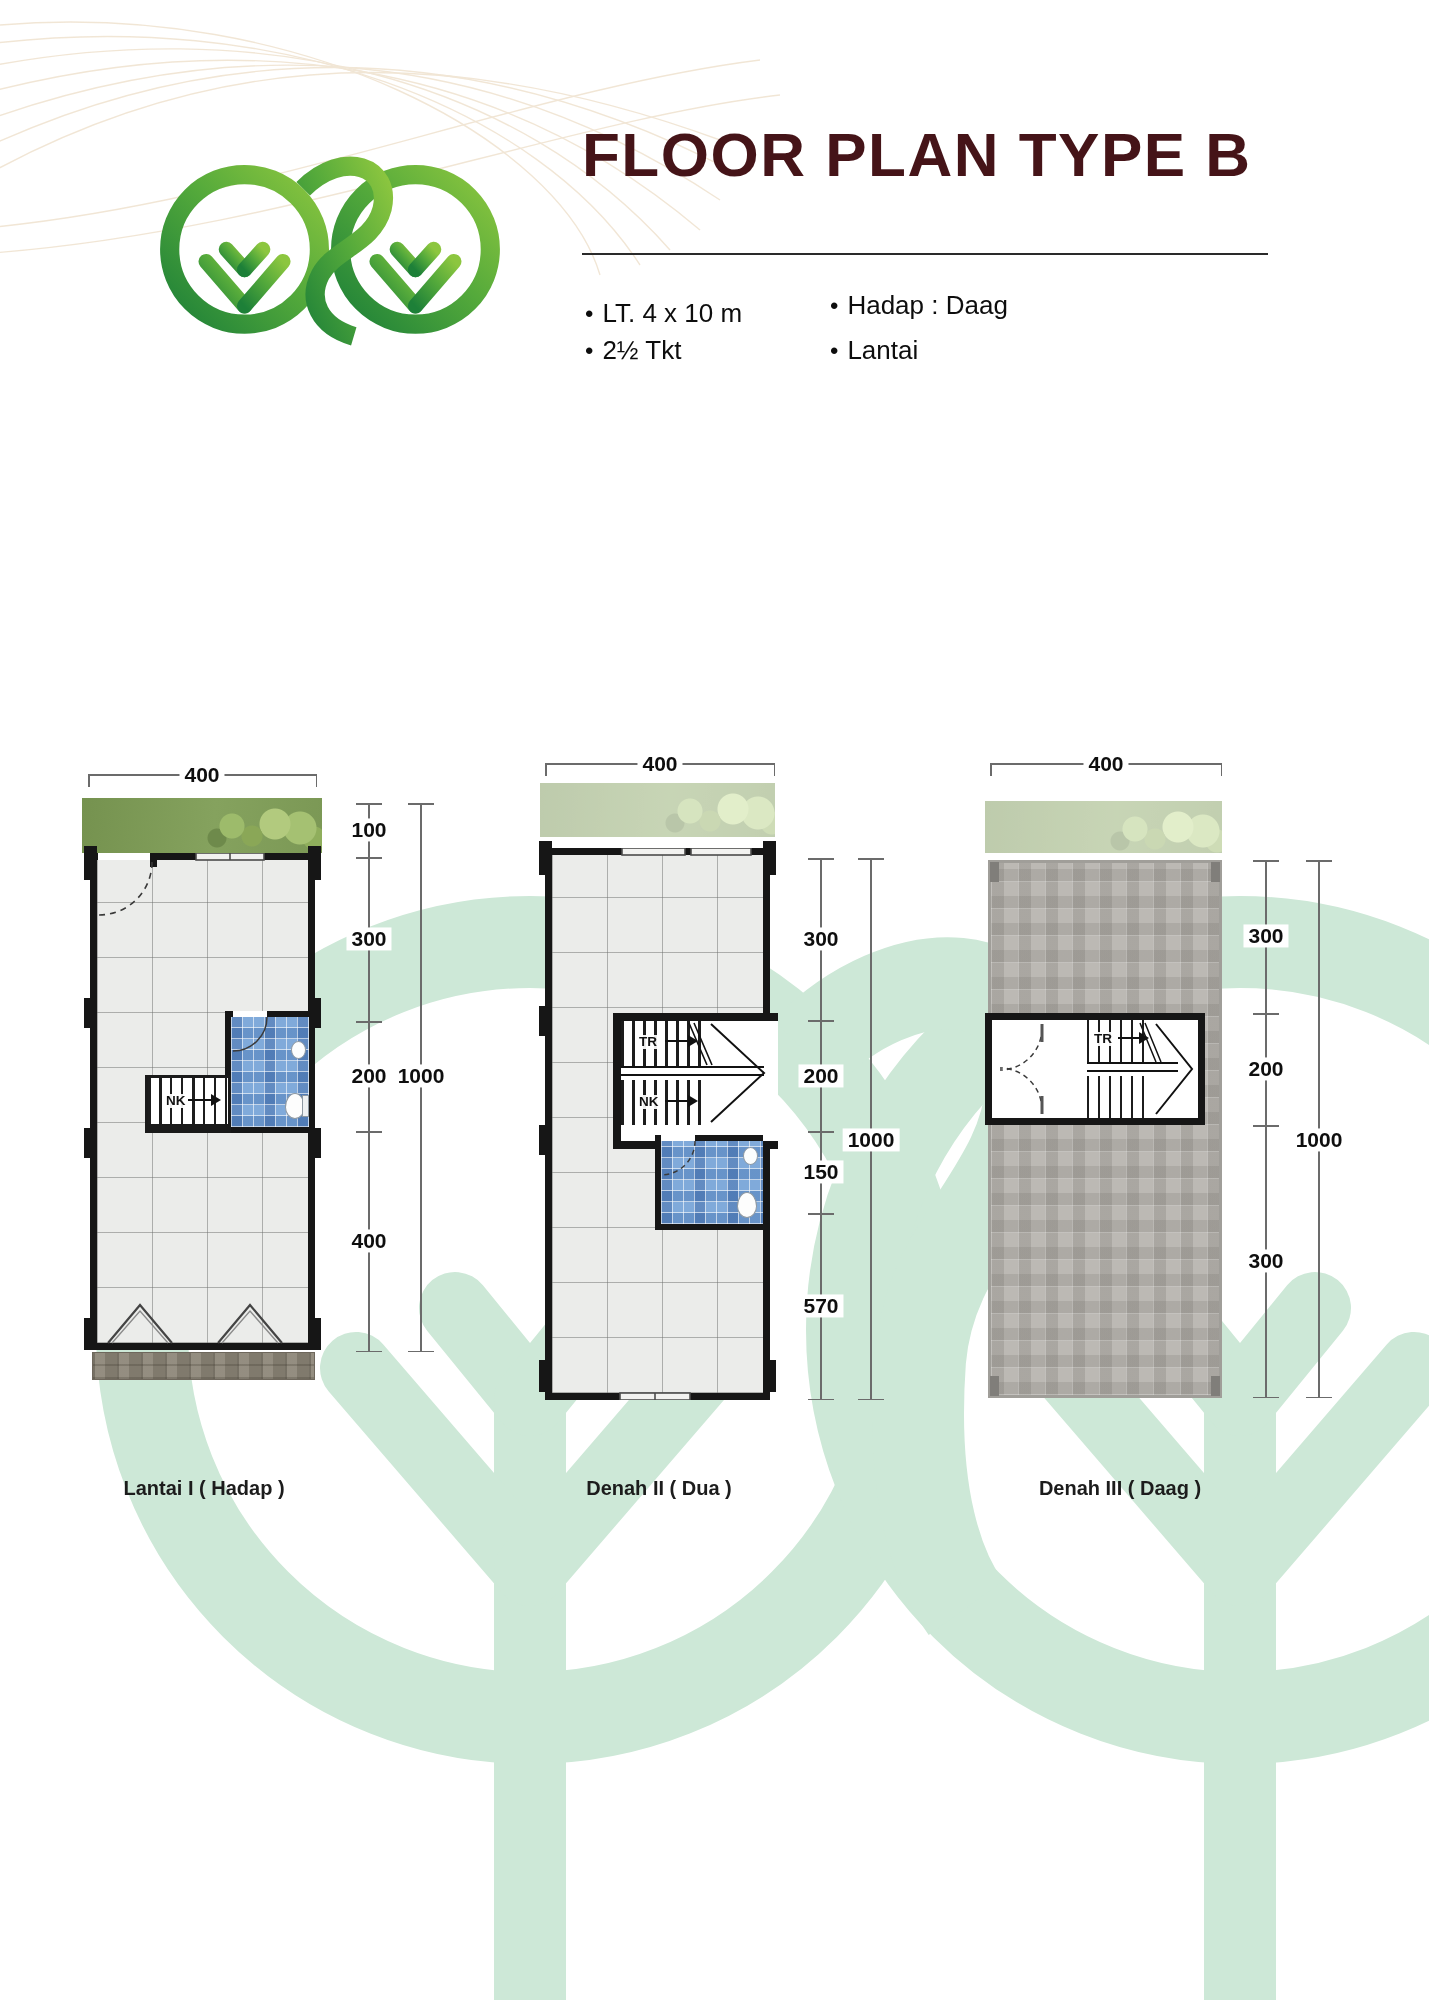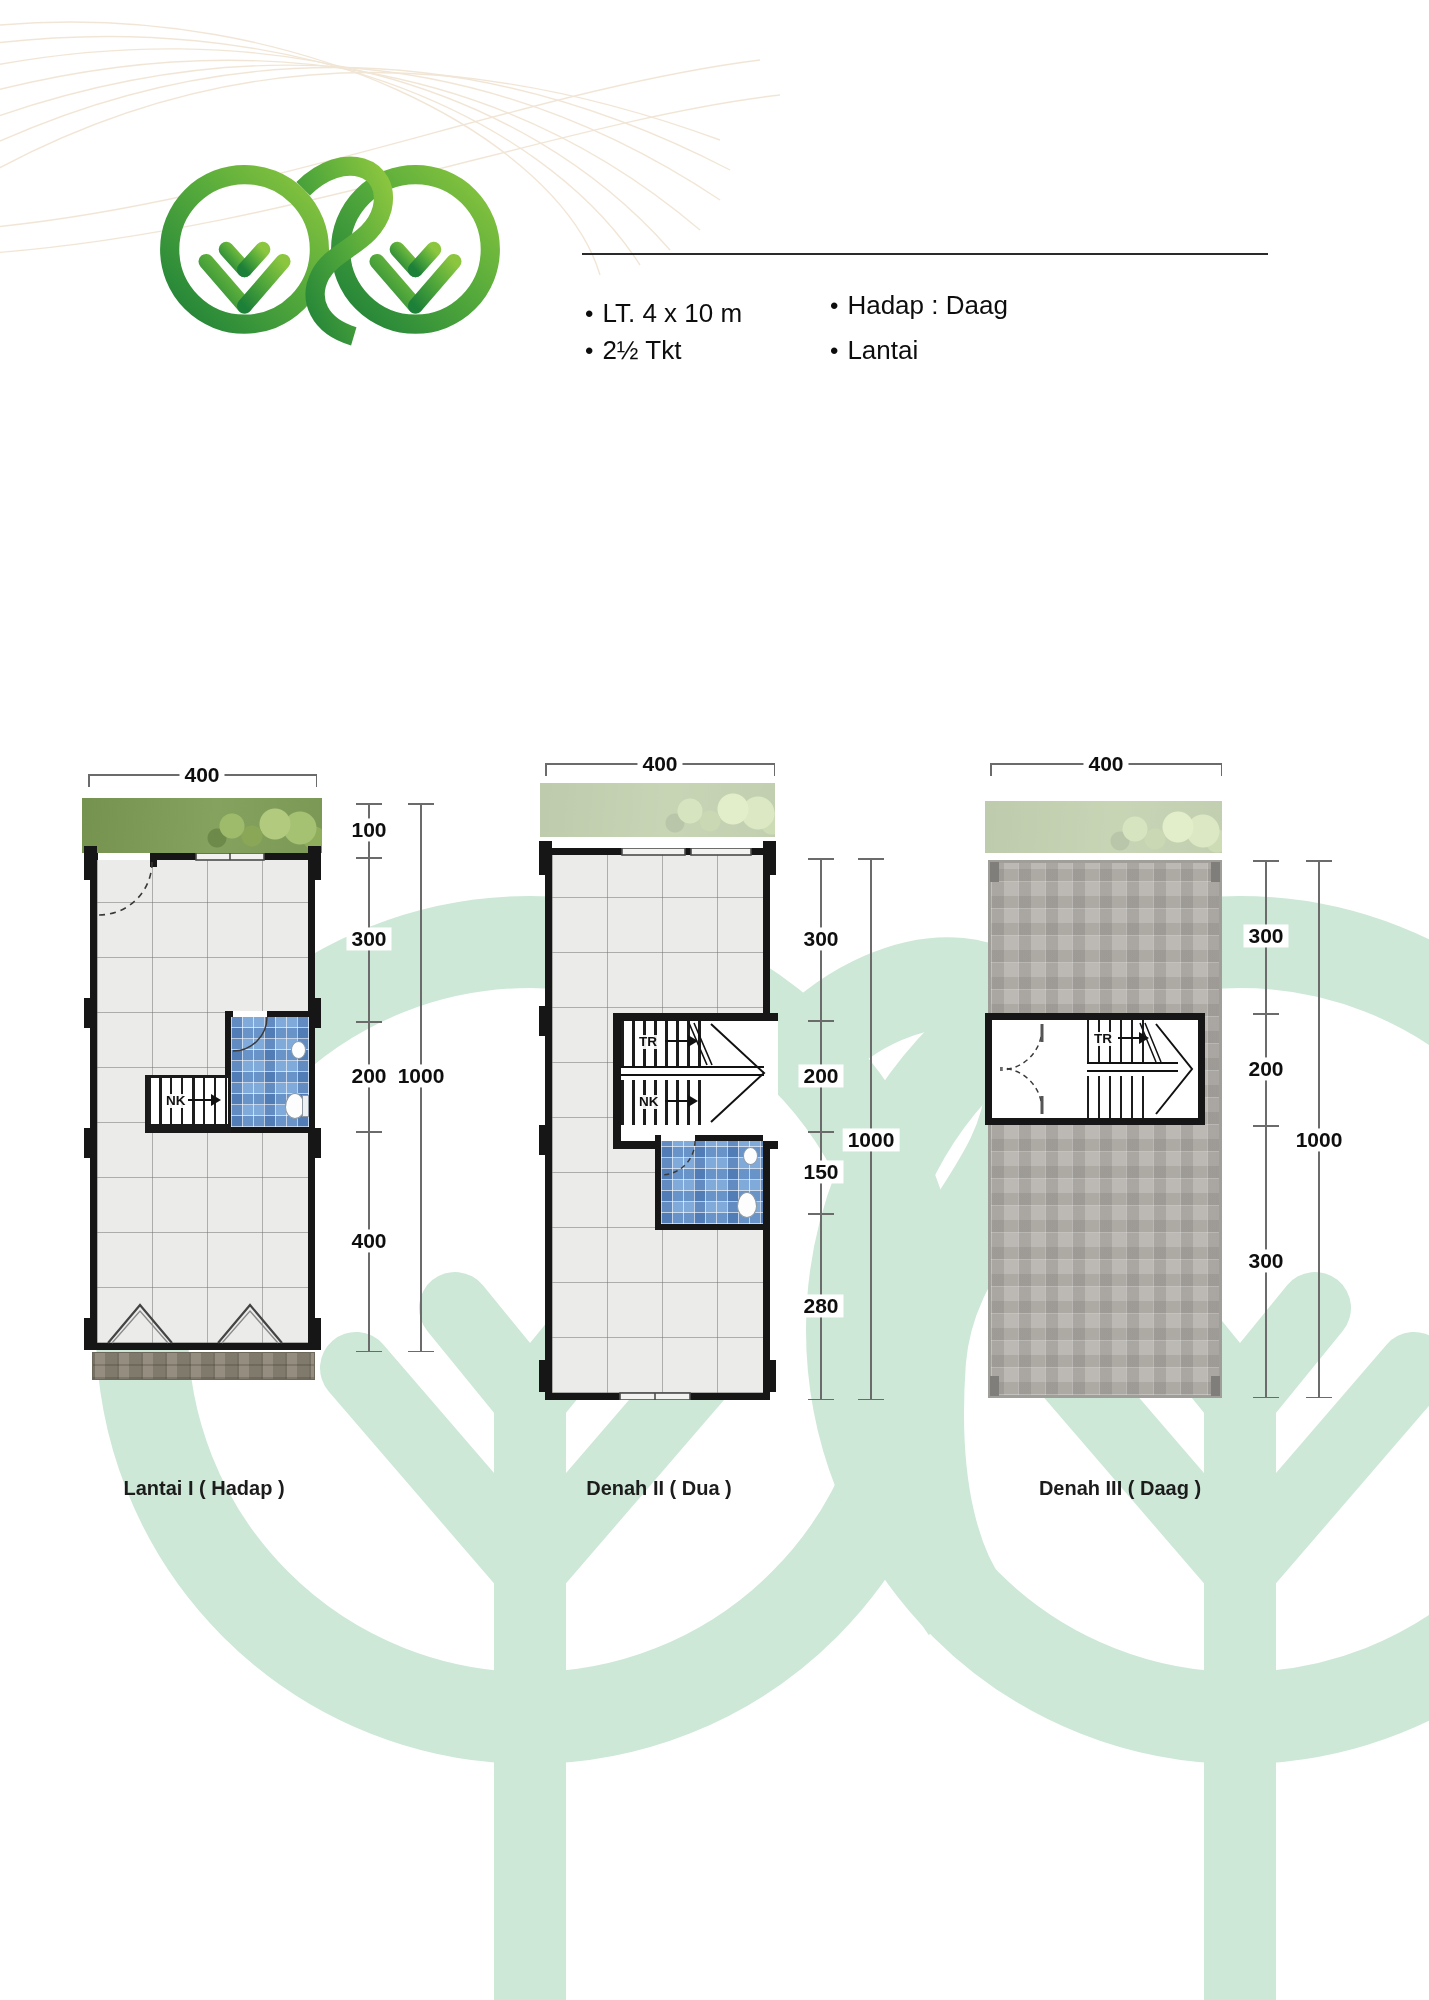--- a/index.html
+++ b/index.html
@@ -127,20 +127,21 @@
       <path d="M 88,140 L 70,120"></path>
       <path d="M 88,140 L 106,120"></path>
       <path d="M 257,230 L 257,140"></path>
       <path d="M 257,176 L 219,132"></path>
       <path d="M 257,176 L 295,132"></path>
       <path d="M 257,140 L 239,120"></path>
       <path d="M 257,140 L 275,120"></path>
     </g>
   </svg>
 
+  <div id="title" class="z2">FLOOR PLAN TYPE B</div>
   <div id="rule" class="z2"></div>
 
   <div class="spec z2" style="left:585px;top:290px;margin-top:8px;">
     <span class="b">•</span><span>LT. 4 x 10 m</span>
   </div>
   <div class="spec z2" style="left:585px;top:335px;">
     <span class="b">•</span><span>2½ Tkt</span>
   </div>
   <div class="spec z2" style="left:830px;top:290px;">
     <span class="b">•</span><span>Hadap : Daag</span>
@@ -268,21 +269,21 @@
 
     <div class="vline" style="left:300px;top:110px;height:542px;"></div>
     <div class="vtick" style="left:288px;top:110px;"></div>
     <div class="vtick" style="left:288px;top:272px;"></div>
     <div class="vtick" style="left:288px;top:383px;"></div>
     <div class="vtick" style="left:288px;top:465px;"></div>
     <div class="vtick" style="left:288px;top:650.5px;"></div>
     <div class="dnum" style="left:301px;top:191px;">300</div>
     <div class="dnum" style="left:301px;top:328px;">200</div>
     <div class="dnum" style="left:301px;top:424px;">150</div>
-    <div class="dnum" style="left:301px;top:558px;">280</div>
+    <div class="dnum" style="left:301px;top:558px;">570</div>
     <div class="vline" style="left:350px;top:110px;height:542px;"></div>
     <div class="vtick" style="left:338px;top:110px;"></div>
     <div class="vtick" style="left:338px;top:650.5px;"></div>
     <div class="dnum" style="left:351px;top:392px;">1000</div>
   </div>
 
   <div class="plan" style="left:965px;top:748px;">
     <div class="hline" style="left:25px;top:15px;width:232px;"></div>
     <div class="htick" style="left:25px;top:15px;"></div>
     <div class="htick" style="left:255.5px;top:15px;"></div>

